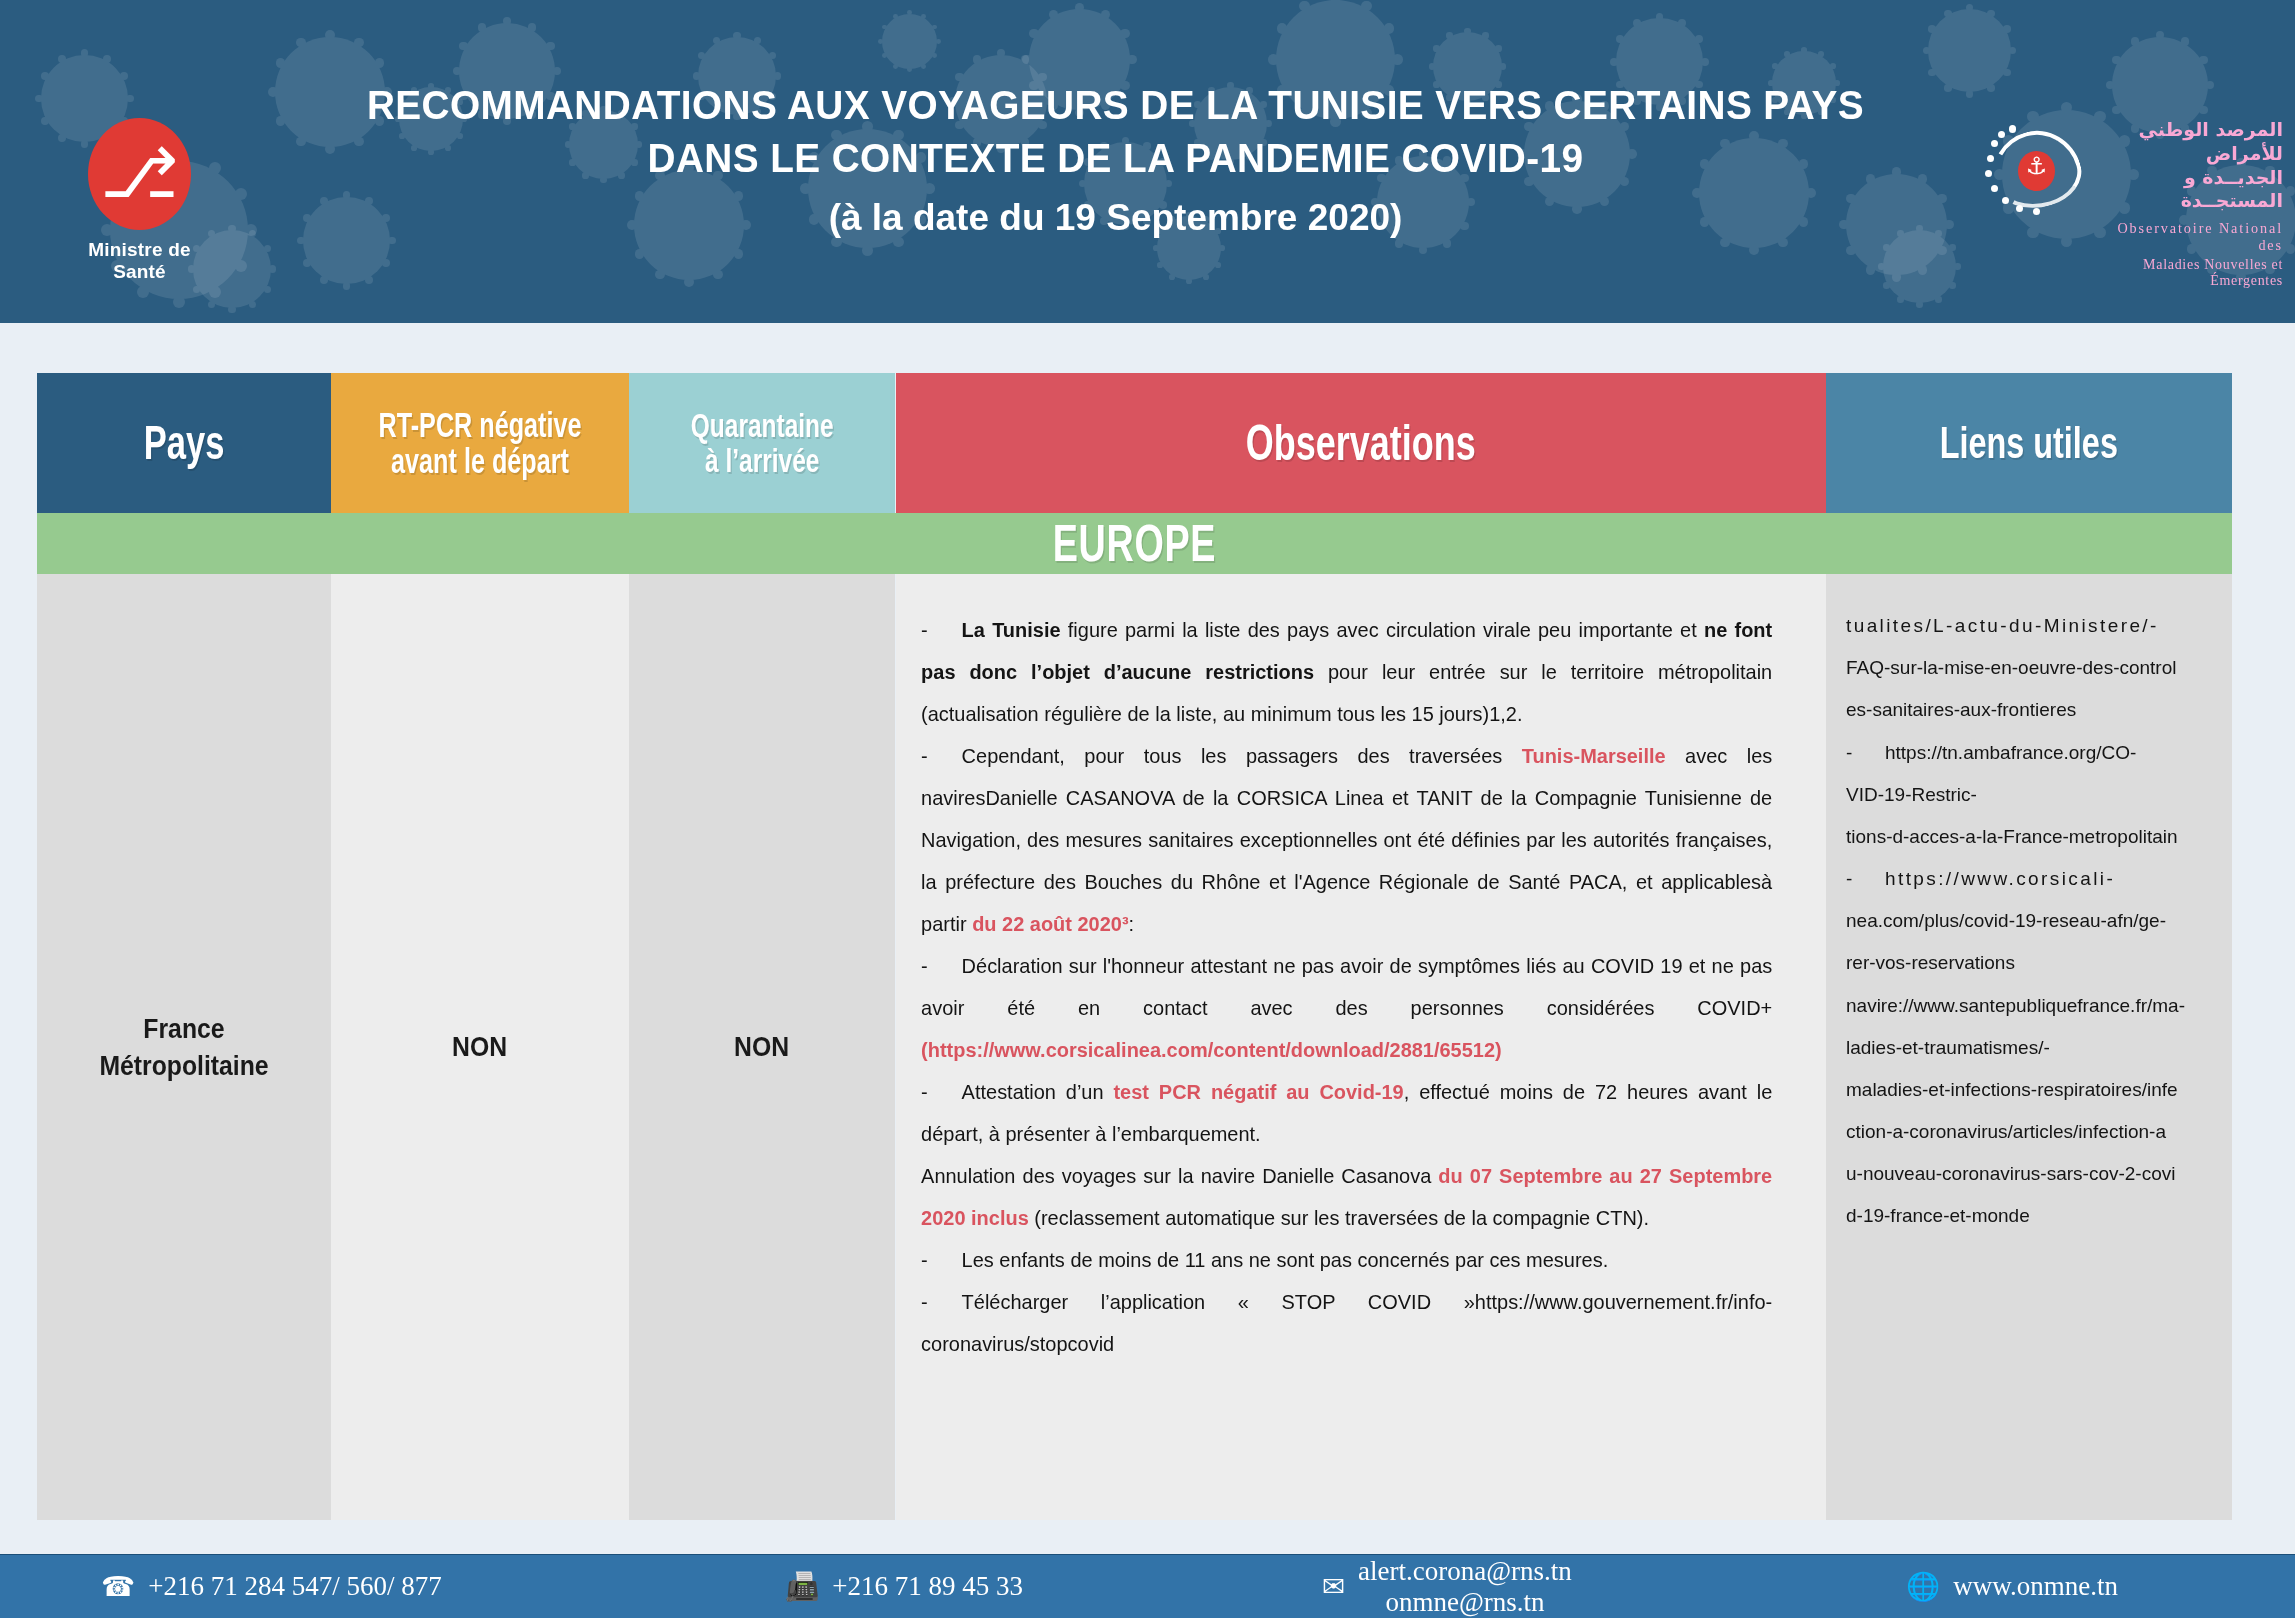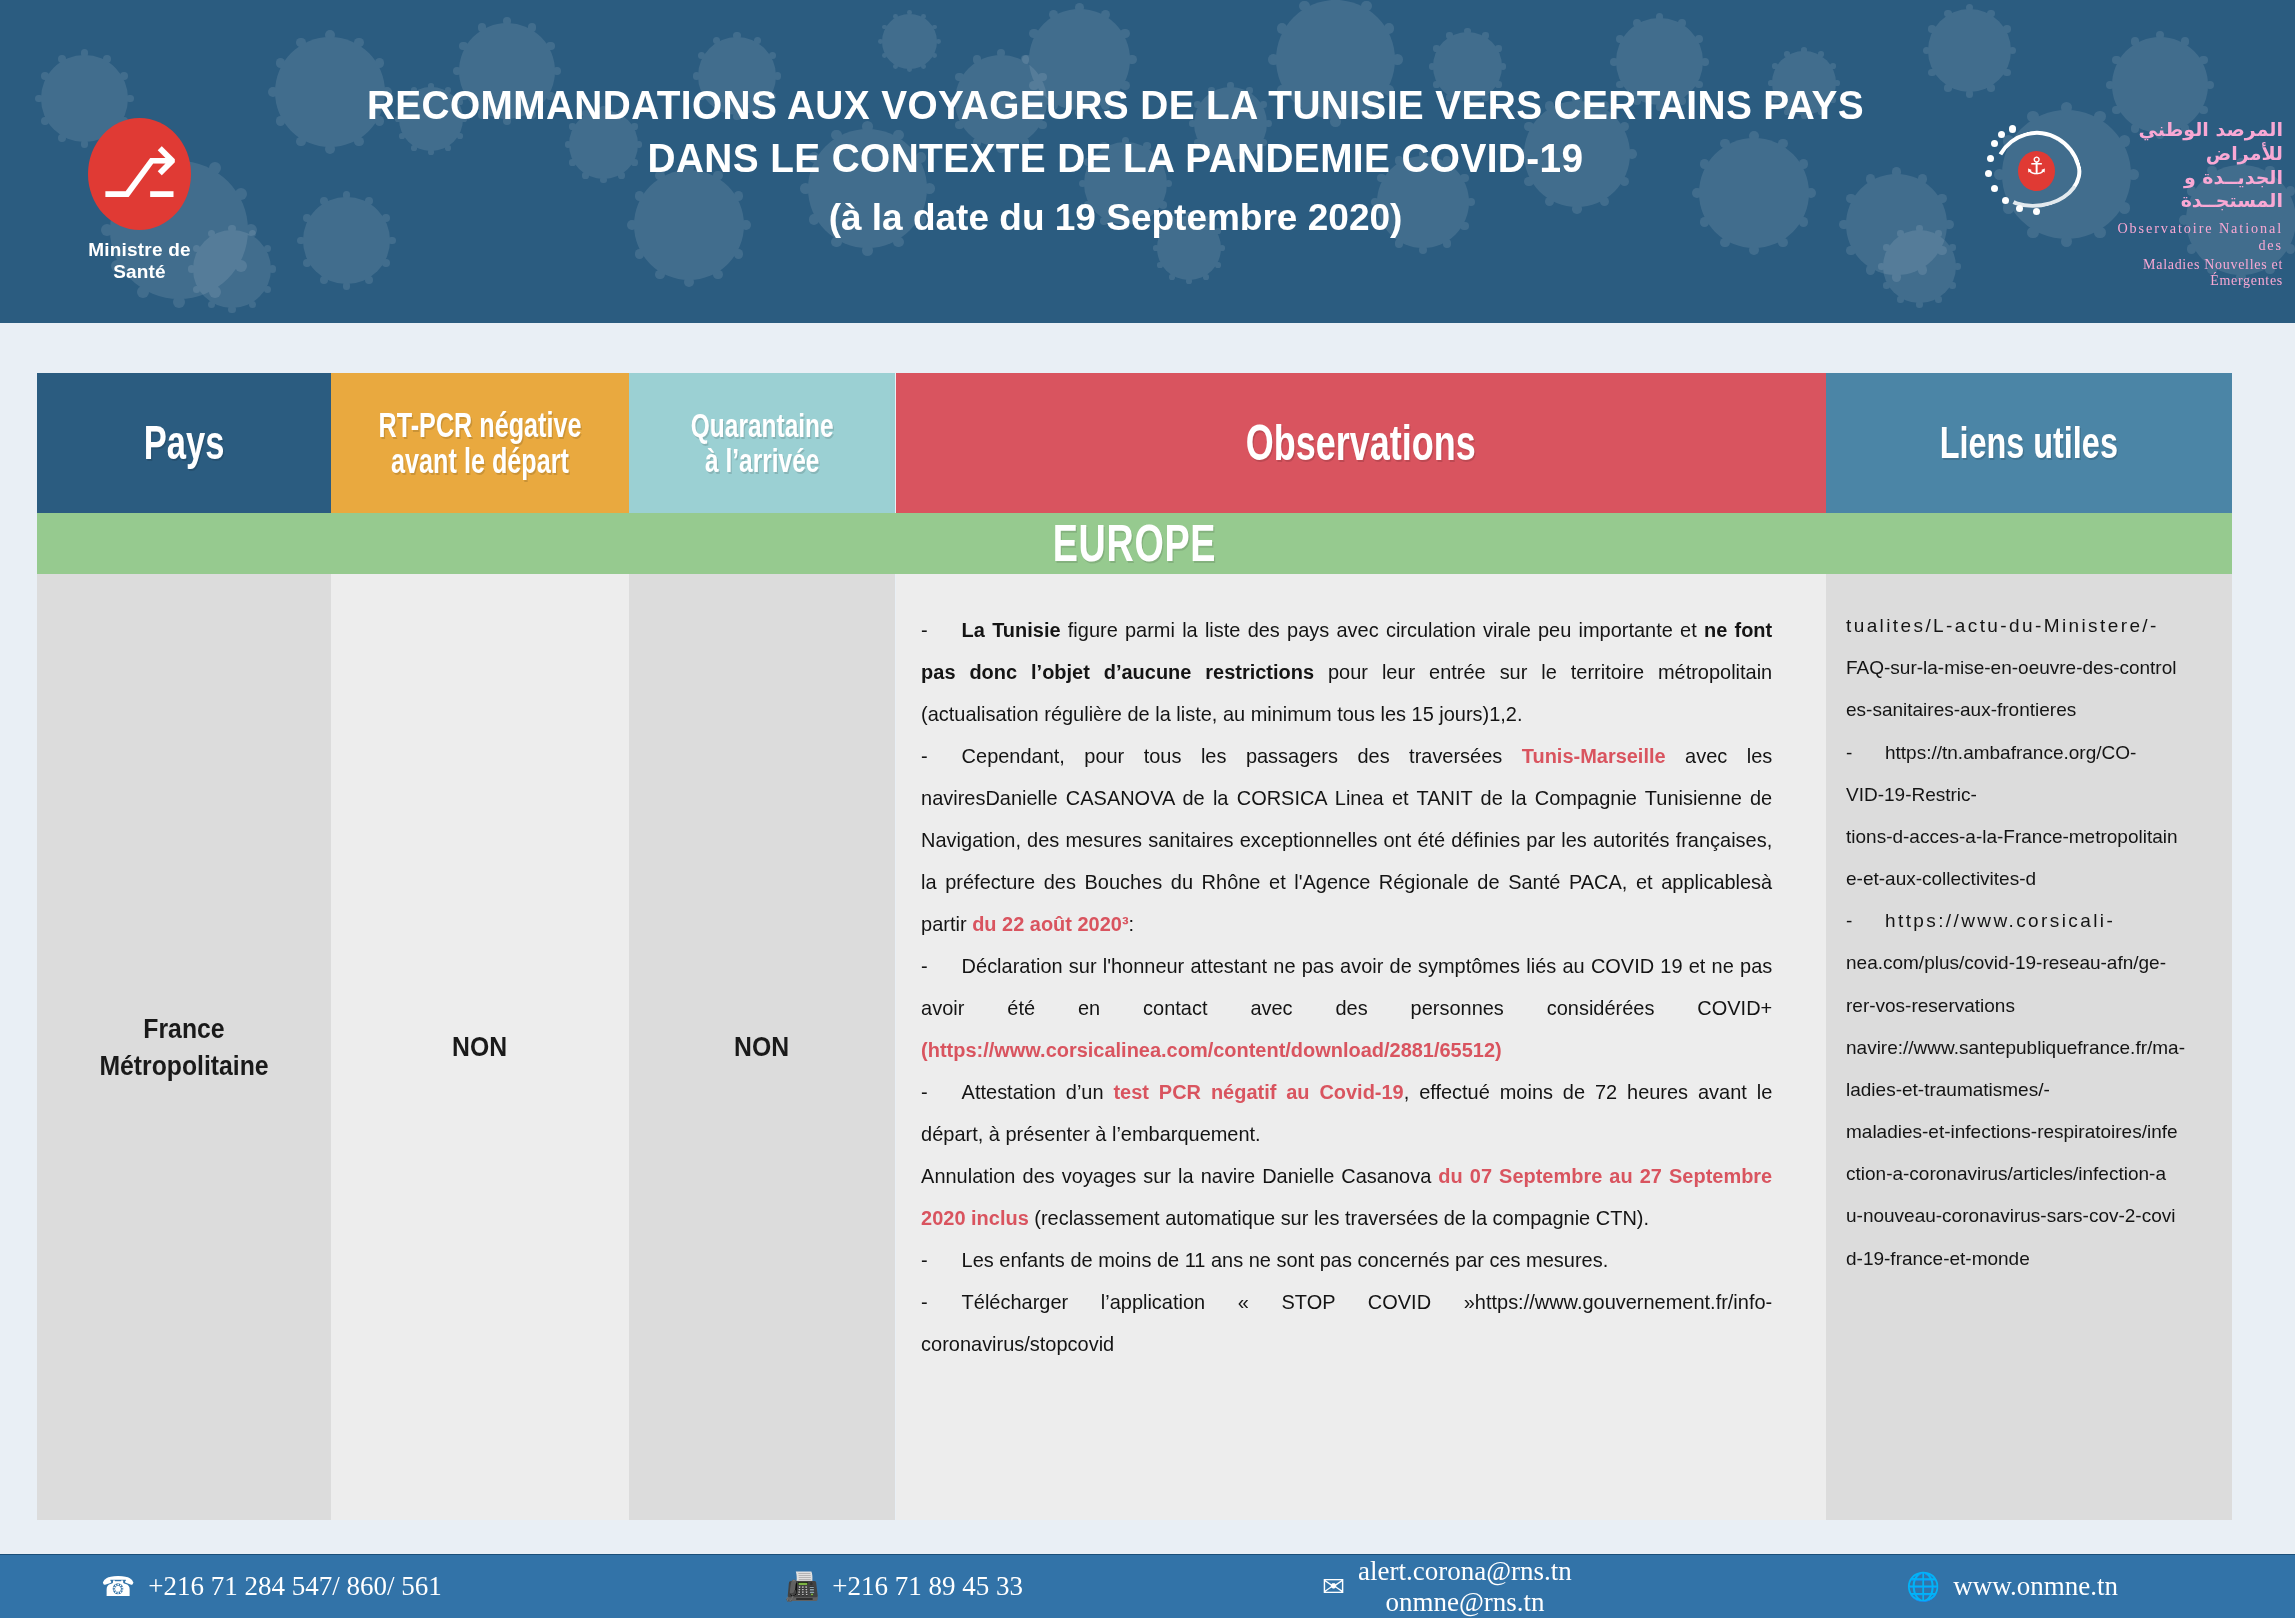--- a/index.html
+++ b/index.html
@@ -782,21 +782,20 @@
         <div class="liens-body">
           <p><span class="sp">tualites/L-actu-du-Ministere/-</span></p>
           <p><span>FAQ-sur-la-mise-en-oeuvre-des-control</span></p>
           <p><span>es-sanitaires-aux-frontieres</span></p>
 
           <p>
             <span class="dash">-</span><span>https://tn.ambafrance.org/CO-</span>
           </p>
           <p><span>VID-19-Restric-</span></p>
           <p><span>tions-d-acces-a-la-France-metropolitain</span></p>
-          <p><span>e-et-aux-collectivites-d</span></p>
 
           <p>
             <span class="dash">-</span><span class="sp">https://www.corsicali-</span>
           </p>
           <p><span>nea.com/plus/covid-19-reseau-afn/ge-</span></p>
           <p><span>rer-vos-reservations</span></p>
 
           <p><span>navire://www.santepubliquefrance.fr/ma-</span></p>
           <p><span>ladies-et-traumatismes/-</span></p>
           <p><span>maladies-et-infections-respiratoires/infe</span></p>
@@ -805,21 +804,21 @@
           <p><span>d-19-france-et-monde</span></p>
         </div>
       </div>
 
     </div>
   </div>
 
   <div class="footer">
     <div class="fitem f1">
       <span class="ic">☎</span>
-      <span>+216 71 284 547/ 860/ 561</span>
+      <span>+216 71 284 547/ 560/ 877</span>
     </div>
     <div class="fitem f2">
       <span class="ic">📠</span>
       <span>+216 71 89 45 33</span>
     </div>
     <div class="fitem f3">
       <span class="ic">✉</span>
       <span class="two">
         <span>alert.corona@rns.tn</span>
         <span>onmne@rns.tn</span>

